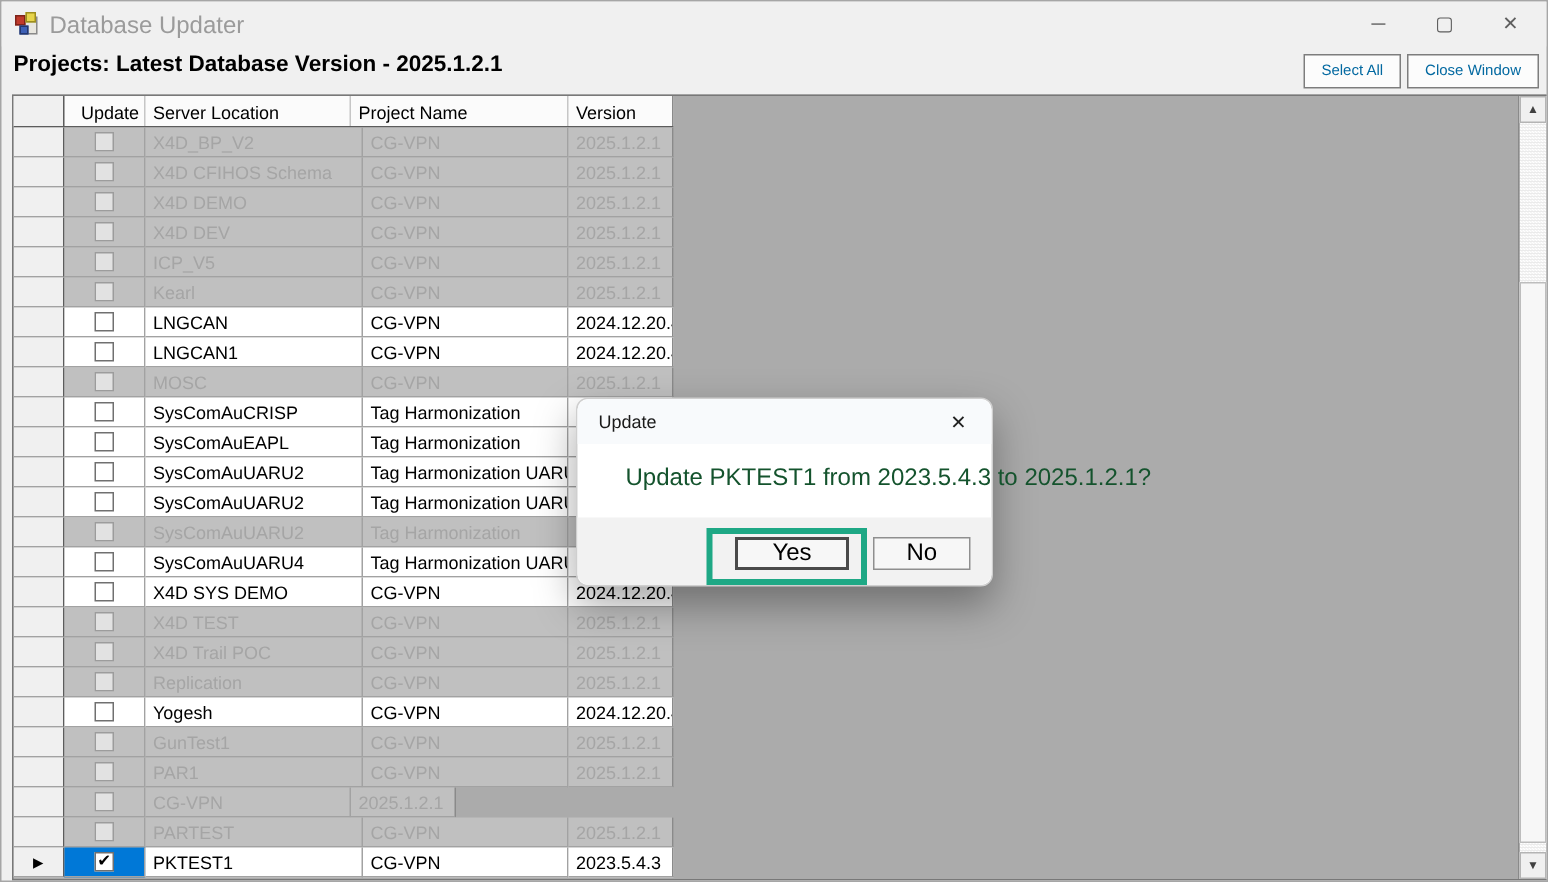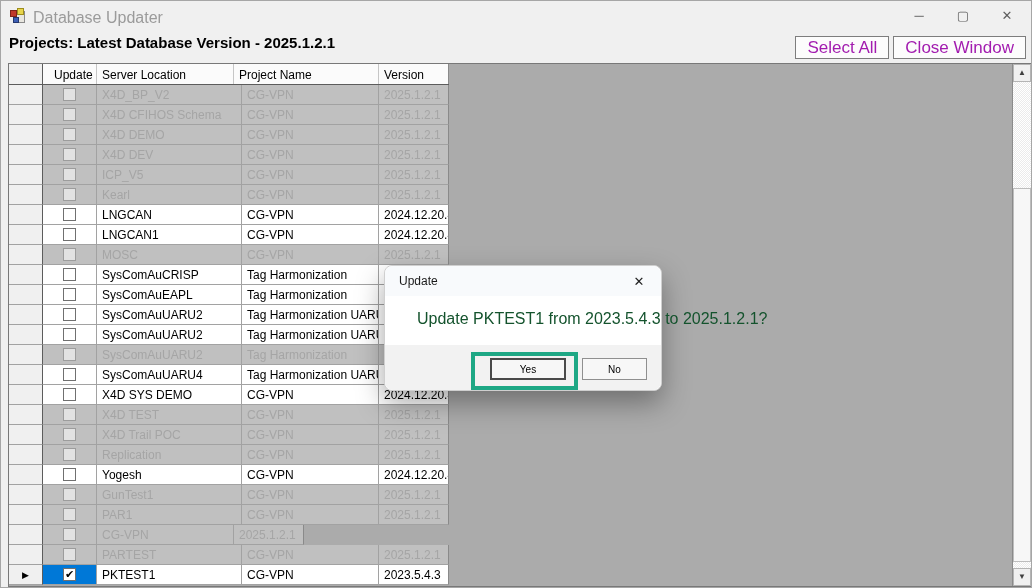--- a/index.html
+++ b/index.html
@@ -15,22 +15,22 @@
   .app-icon .sq-red    { position:absolute; left:0; top:2px;  width:7px; height:7px; background:#c0392b; border:1px solid #7e241a; }
   .app-icon .sq-yellow { position:absolute; left:7px; top:0;  width:7px; height:7px; background:#e7d44b; border:1px solid #9d8d1d; }
   .app-icon .sq-blue   { position:absolute; left:3px; top:9px; width:6px; height:6px; background:#3d5fb5; border:1px solid #24376e; }
   .win-title { position:absolute; left:32px; top:8px; font-size:16px; color:#9b9b9b; }
   .win-controls { position:absolute; right:2px; top:0; height:30px; display:flex; }
   .win-btn { width:44px; height:30px; text-align:center; line-height:30px; color:#5f5f5f; font-size:13px; }
 
   
   .page-title { position:absolute; left:8px; top:33px; font-size:15px; font-weight:bold; color:#000; }
   .toolbar { position:absolute; top:35px; right:5px; display:flex; gap:4px; }
-  .tb-btn { height:23px; padding:0 11px; background:#fcfcfc; border:1px solid #7d7d7d; font-size:17px;
-            font-family:"Liberation Sans",sans-serif; color:#a21caf; line-height:20px; }
+  .tb-btn { height:23px; padding:0 11px; background:#fcfcfc; border:1px solid #7d7d7d; font-size:10px;
+            font-family:"Liberation Sans",sans-serif; color:#0369a1; line-height:20px; }
   .tb-btn.default { border:2px solid #2e2e2e; line-height:18px; }
 
   
   .grid { position:absolute; left:7px; top:62px; width:1024px; height:524px; border:1px solid #787878;
           background:#ababab; }
   .grid-content { position:absolute; left:0; top:0; right:19px; bottom:0; overflow:hidden; }
 
   .hdr-row { display:flex; height:21px; width:440px; background:#fbfbfb; border-bottom:1px solid #5c5c5c; }
   .hc { font-size:12px; color:#000; padding:4px 0 0 5px; border-right:1px solid #c6c6c6; white-space:nowrap; overflow:hidden; }
   .hc.h-rowhdr { width:34px; background:#f0f0f0; border-right:1px solid #5c5c5c; }
@@ -66,21 +66,21 @@
 
   
   .dialog { position:absolute; left:383px; top:264px; width:278px; height:126px; background:#ffffff;
             border-radius:8px; border:1px solid #cfcfcf; box-shadow:0 12px 28px rgba(0,0,0,0.35); z-index:5; }
   .dlg-titlebar { position:absolute; left:0; top:0; right:0; height:30px; background:#f8fafc; border-radius:8px 8px 0 0; }
   .dlg-title { position:absolute; left:14px; top:8px; font-size:12px; color:#1a1a1a; }
   .dlg-close { position:absolute; right:12px; top:6px; width:20px; height:20px; font-size:13px; color:#222;
                text-align:center; line-height:20px; }
   .dlg-message { position:absolute; left:32px; top:44px; font-size:16px; color:#14532d; white-space:nowrap; }
   .dlg-footer { position:absolute; left:0; right:0; bottom:0; height:45px; background:#f2f2f2; border-radius:0 0 8px 8px; }
-  .dlg-btn { position:absolute; height:22px; background:#f7f7f7; font-size:10px; font-family:"Liberation Sans",sans-serif; }
+  .dlg-btn { position:absolute; height:22px; background:#f7f7f7; font-size:16px; font-family:"Liberation Sans",sans-serif; }
   .dlg-yes { left:105px; top:13px; width:76px; border:2px solid #4a4a4a; }
   .dlg-no  { left:197px; top:13px; width:65px; border:1px solid #8f8f8f; }
   .yes-highlight { position:absolute; left:86px; top:86px; width:107px; height:38px; border:4px solid #1ea885; z-index:6; pointer-events:none; }
 </style>
 </head>
 <body>
 
 <div id="win">
 
   <div class="titlebar">

